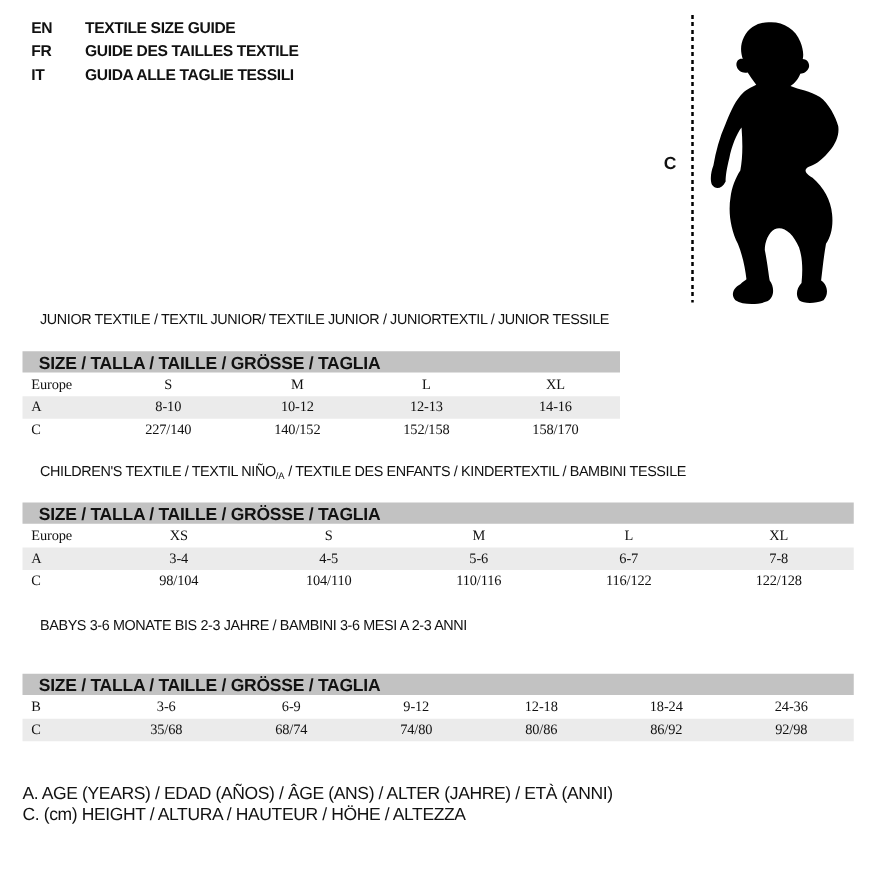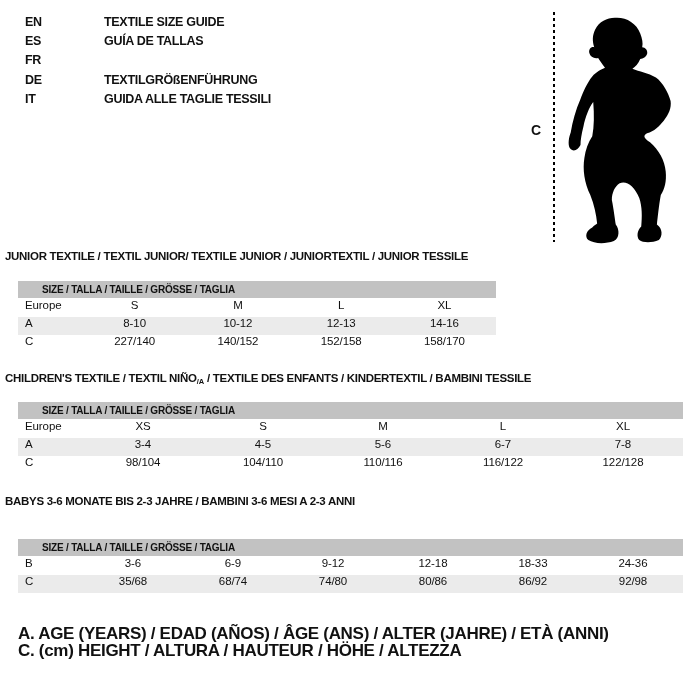--- a/index.html
+++ b/index.html
@@ -8,77 +8,70 @@
     background: #ffffff;
     font-family: "Liberation Sans", sans-serif;
     color: #111111;
     position: relative;
     overflow: hidden;
   }
   .page { position: absolute; inset: 0; }
 
   
   .langs { position: absolute; left: 25px; top: 12px; font-weight: 700; font-size: 12.5px; letter-spacing: -0.3px; }
-  .lang-row { display: flex; height: 19.3px; align-items: center; gap: 36px; }
+  .lang-row { display: flex; height: 19.3px; align-items: center; }
   .lang-code { width: 43px; }
 
   
   .measure-label { position: absolute; left: 531px; top: 122px; font-weight: 700; font-size: 14px; }
   .dotted-line {
     position: absolute; left: 553px; top: 12px; width: 2px; height: 230px;
     background: repeating-linear-gradient(to bottom, #000 0 3px, transparent 3px 6px);
   }
   .toddler { position: absolute; left: 557px; top: 4px; width: 142px; height: 246px; }
 
   
-  .sec-title { position: absolute; left: 5px; font-weight: 700; font-size: 11.5px; letter-spacing: -0.3px; white-space: nowrap; }
+  .sec-title { position: absolute; left: 32px; font-weight: 400; font-size: 11.5px; letter-spacing: -0.3px; white-space: nowrap; }
   .sec-title-1 { top: 250px; }
   .sec-title-2 { top: 372px; }
   .sec-title-3 { top: 493px; line-height: 17px; }
   .sub { font-size: 7.5px; vertical-align: -2px; letter-spacing: 0; }
 
   
   .table { position: absolute; left: 18px; }
   .t1 { top: 281px; width: 478px; }
   .t2 { top: 402px; width: 665px; }
   .t3 { top: 539px; width: 665px; }
   .band {
     height: 17px; background: #c2c2c2; color: #111;
-    font-weight: 700; font-size: 10px; letter-spacing: -0.2px;
-    display: flex; align-items: center; padding-left: 24px;
+    font-weight: 700; font-size: 14px; letter-spacing: -0.2px;
+    display: flex; align-items: center; padding-left: 13px;
     margin-bottom: 1px;
   }
-  .trow { display: flex; height: 18px; font-size: 11.5px; letter-spacing: -0.1px; }
+  .trow { display: flex; height: 18px; align-items: center; font-size: 11.5px; letter-spacing: -0.1px; font-family: Liberation Serif, serif; }
   .trow.shaded { background: #ebebeb; }
   .tlabel { width: 65px; padding-left: 7px; box-sizing: border-box; }
   .tcell { flex: 1; text-align: center; }
 
   
-  .footnotes { position: absolute; left: 18px; top: 626px; font-weight: 700; font-size: 17px; letter-spacing: -0.3px; line-height: 16.5px; white-space: nowrap; }
+  .footnotes { position: absolute; left: 18px; top: 626px; font-weight: 400; font-size: 14px; letter-spacing: -0.3px; line-height: 16.5px; white-space: nowrap; }
 </style>
 </head>
 <body>
 
 <div class="page">
 
   <div class="langs">
     <div class="lang-row">
       <span class="lang-code">EN</span>
       <span class="lang-text">TEXTILE SIZE GUIDE</span>
     </div>
     <div class="lang-row">
-      <span class="lang-code">ES</span>
-      <span class="lang-text">GUÍA DE TALLAS</span>
-    </div>
-    <div class="lang-row">
       <span class="lang-code">FR</span>
-    </div>
-    <div class="lang-row">
-      <span class="lang-code">DE</span>
-      <span class="lang-text">TEXTILGRÖßENFÜHRUNG</span>
+      <span class="lang-text">GUIDE DES TAILLES TEXTILE</span>
     </div>
     <div class="lang-row">
       <span class="lang-code">IT</span>
       <span class="lang-text">GUIDA ALLE TAGLIE TESSILI</span>
     </div>
   </div>
 
   <div class="measure-label">C</div>
   <div class="dotted-line"></div>
   <svg class="toddler" viewBox="0 0 145 245" xmlns="http://www.w3.org/2000/svg">
@@ -188,21 +181,21 @@
     <div>BABYS 3-6 MONATE BIS 2-3 JAHRE / BAMBINI 3-6 MESI A 2-3 ANNI</div>
   </div>
   <div class="table t3">
     <div class="band">SIZE / TALLA / TAILLE / GRÖSSE / TAGLIA</div>
     <div class="trow">
       <div class="tlabel">B</div>
       <div class="tcell">3-6</div>
       <div class="tcell">6-9</div>
       <div class="tcell">9-12</div>
       <div class="tcell">12-18</div>
-      <div class="tcell">18-33</div>
+      <div class="tcell">18-24</div>
       <div class="tcell">24-36</div>
     </div>
     <div class="trow shaded">
       <div class="tlabel">C</div>
       <div class="tcell">35/68</div>
       <div class="tcell">68/74</div>
       <div class="tcell">74/80</div>
       <div class="tcell">80/86</div>
       <div class="tcell">86/92</div>
       <div class="tcell">92/98</div>

